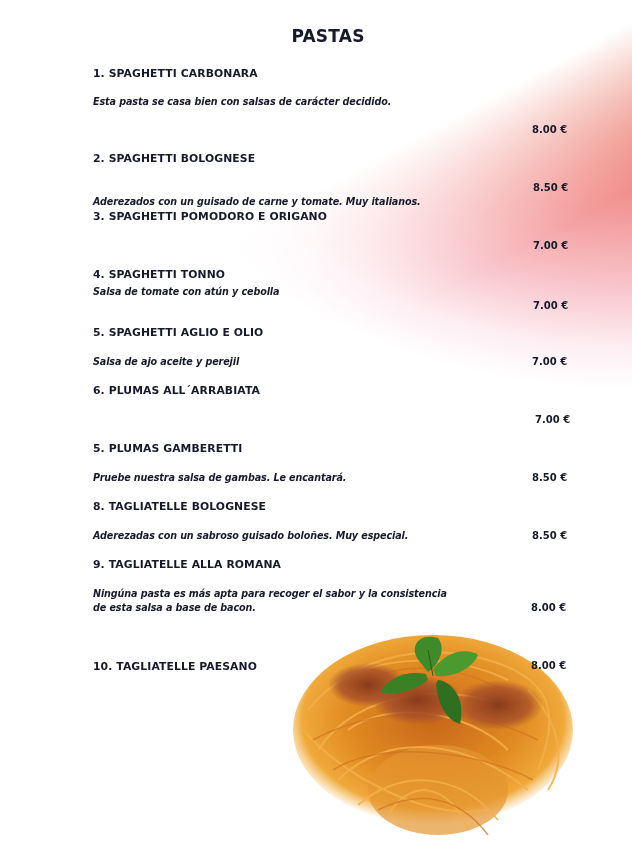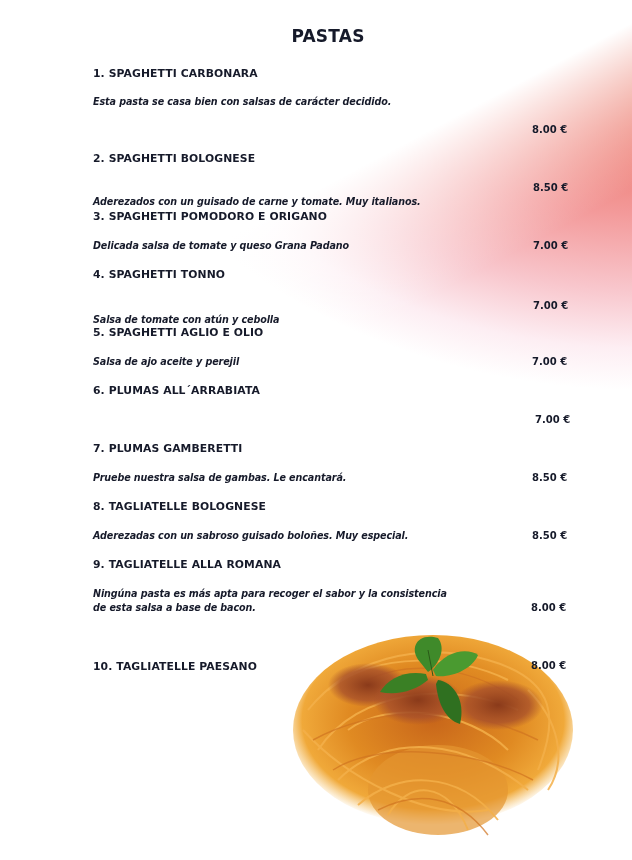--- a/index.html
+++ b/index.html
@@ -47,35 +47,34 @@
 
   <div class="row item-title" style="top:67px">1. SPAGHETTI CARBONARA</div>
   <div class="row desc" style="top:96px">Esta pasta se casa bien con salsas de carácter decidido.</div>
   <div class="price" style="top:124px;left:532px">8.00 €</div>
 
   <div class="row item-title" style="top:152px">2. SPAGHETTI BOLOGNESE</div>
   <div class="row desc" style="top:196px">Aderezados con un guisado de carne y tomate. Muy italianos.</div>
   <div class="price" style="top:182px;left:533px">8.50 €</div>
 
   <div class="row item-title" style="top:210px">3. SPAGHETTI POMODORO E ORIGANO</div>
-  <div class="row desc" style="top:240px">Delicada salsa de tomate y queso Grana Padano</div>
   <div class="price" style="top:240px;left:533px">7.00 €</div>
 
   <div class="row item-title" style="top:268px">4. SPAGHETTI TONNO</div>
-  <div class="row desc" style="top:314px">Salsa de tomate con atún y cebolla</div>
+  <div class="row desc" style="top:286px">Salsa de tomate con atún y cebolla</div>
   <div class="price" style="top:300px;left:533px">7.00 €</div>
 
   <div class="row item-title" style="top:326px">5. SPAGHETTI AGLIO E OLIO</div>
   <div class="row desc" style="top:356px">Salsa de ajo aceite y perejil</div>
   <div class="price" style="top:356px;left:532px">7.00 €</div>
 
   <div class="row item-title" style="top:384px">6. PLUMAS ALL´ARRABIATA</div>
   <div class="price" style="top:414px;left:535px">7.00 €</div>
 
-  <div class="row item-title" style="top:442px">7. PLUMAS GAMBERETTI</div>
+  <div class="row item-title" style="top:442px">5. PLUMAS GAMBERETTI</div>
   <div class="row desc" style="top:472px">Pruebe nuestra salsa de gambas. Le encantará.</div>
   <div class="price" style="top:472px;left:532px">8.50 €</div>
 
   <div class="row item-title" style="top:500px">8. TAGLIATELLE BOLOGNESE</div>
   <div class="row desc" style="top:530px">Aderezadas con un sabroso guisado boloñes. Muy especial.</div>
   <div class="price" style="top:530px;left:532px">8.50 €</div>
 
   <div class="row item-title" style="top:558px">9. TAGLIATELLE ALLA ROMANA</div>
   <div class="row desc" style="top:588px">Ningúna pasta es más apta para recoger el sabor y la consistencia</div>
   <div class="row desc" style="top:602px">de esta salsa a base de bacon.</div>

